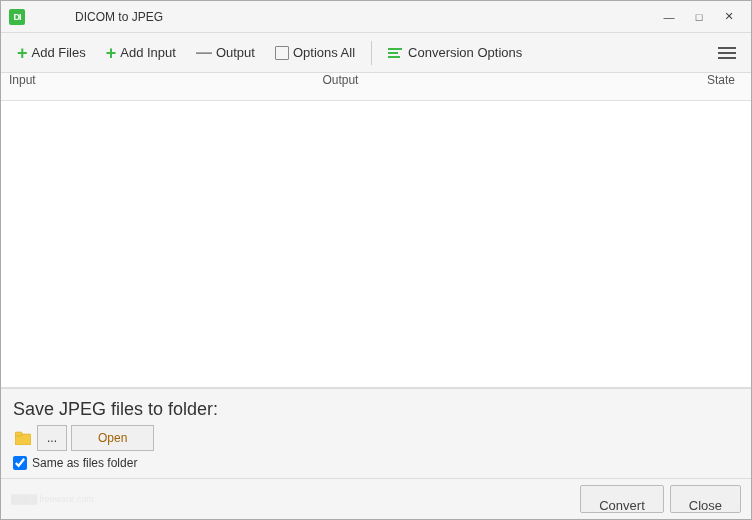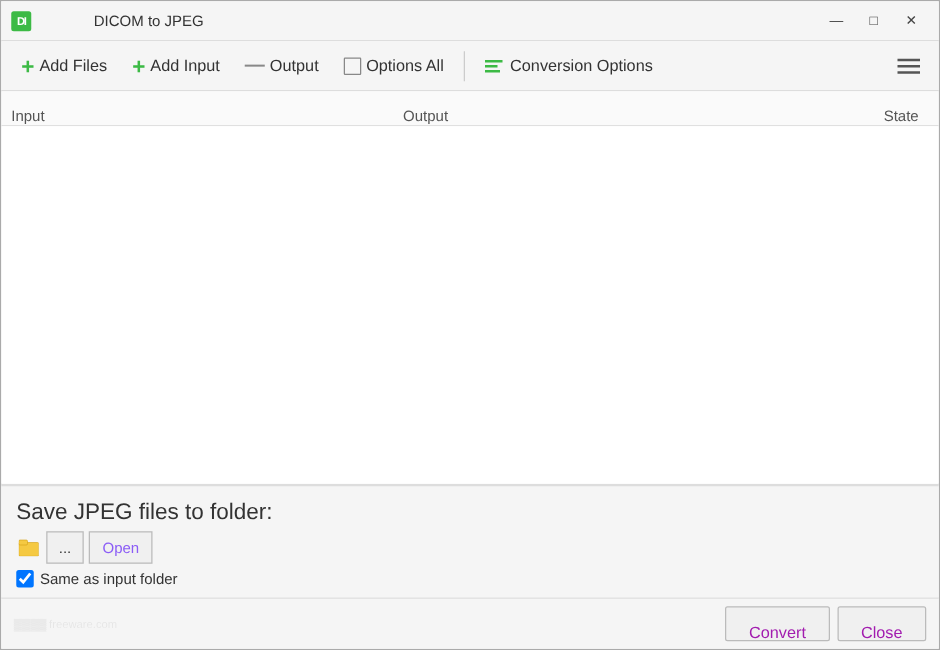--- a/index.html
+++ b/index.html
@@ -155,21 +155,21 @@
       border-bottom: 1px solid #ddd;
       overflow: hidden;
       display: flex;
       flex-direction: column;
     }
     .table-header {
       display: flex;
       background: #fafafa;
       border-bottom: 1px solid #e0e0e0;
       height: 28px;
-      align-items: flex-end;
+      align-items: flex-start;
     }
     .table-col {
       padding: 0 8px;
       color: #555;
       font-size: 12px;
     }
     .col-input { flex: 3; }
     .col-output { flex: 3; }
     .col-state { flex: 1; text-align: right; padding-right: 16px; }
     .table-body {
@@ -220,26 +220,26 @@
       background: #f0f0f0;
       cursor: pointer;
       font-size: 12px;
       color: #333;
       display: flex;
       align-items: center;
       justify-content: center;
     }
     .open-btn {
       height: 26px;
-      padding: 0 10px;
+      padding: 0 26px;
       border: 1px solid #bbb;
       background: #f0f0f0;
       cursor: pointer;
       font-size: 12px;
-      color: #8b5cf6;
+      color: #a16207;
     }
     .checkbox-row {
       display: flex;
       align-items: center;
       gap: 5px;
     }
     .checkbox-row input[type=checkbox] {
       width: 14px;
       height: 14px;
       cursor: pointer;
@@ -269,21 +269,21 @@
       align-items: center;
       gap: 2px;
     }
     .action-btn {
       height: 28px;
       padding: 12px 18px;
       border: 1px solid #bbb;
       background: #f0f0f0;
       cursor: pointer;
       font-size: 13px;
-      color: #a21caf;
+      color: #404040;
       border-radius: 2px;
     }
     .action-btn.convert {
       background: #f0f0f0;
     }
   </style>
 </head>
 <body>
 
 <div class="window">
@@ -354,21 +354,21 @@
       </div>
       <button class="browse-btn">
         <span>...</span>
       </button>
       <button class="open-btn">
         <span>Open</span>
       </button>
     </div>
     <div class="checkbox-row">
       <input type="checkbox" id="sameAsInput" checked="" style="">
-      <label for="sameAsInput">Same as input folder</label>
+      <label for="sameAsInput">Same as files folder</label>
     </div>
   </div>
 
   <div class="action-bar">
     <div class="watermark">
       <span style="font-size:9px;opacity:0.3;">▓▓▓▓</span>
       <span style="font-size:9px;opacity:0.3;">freeware.com</span>
     </div>
     <button class="action-btn convert">
       <span>Convert</span>

